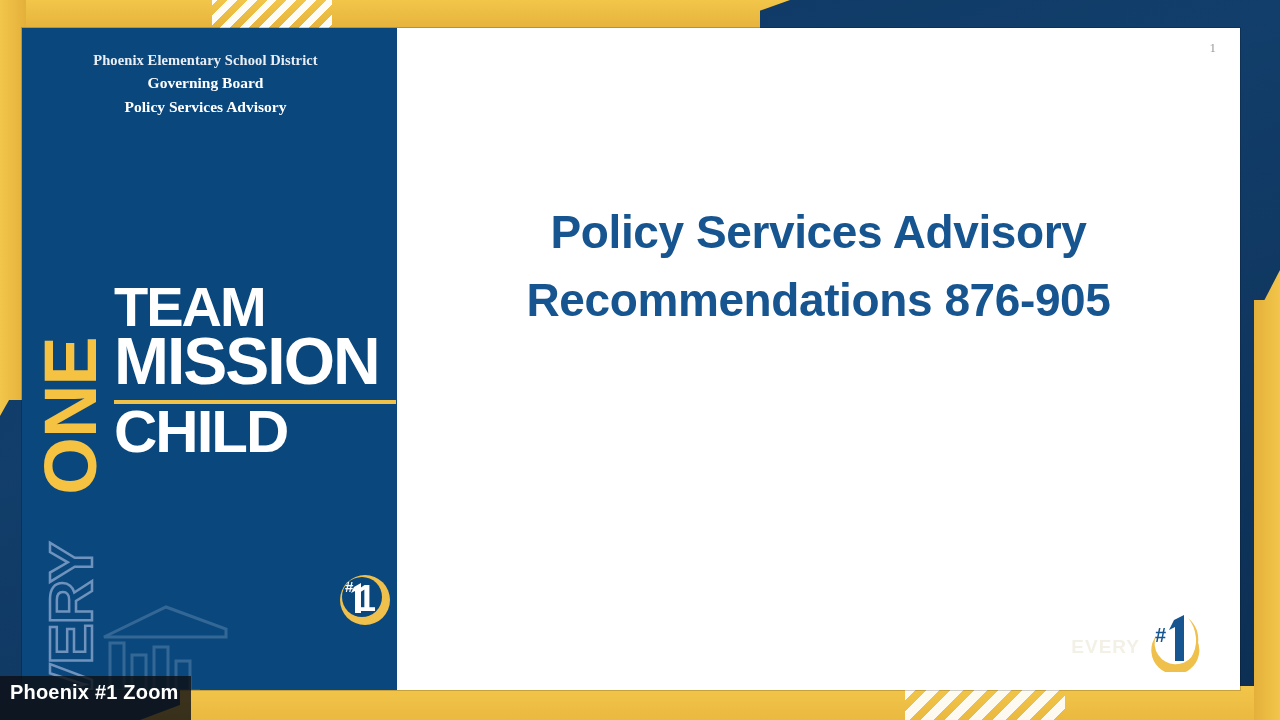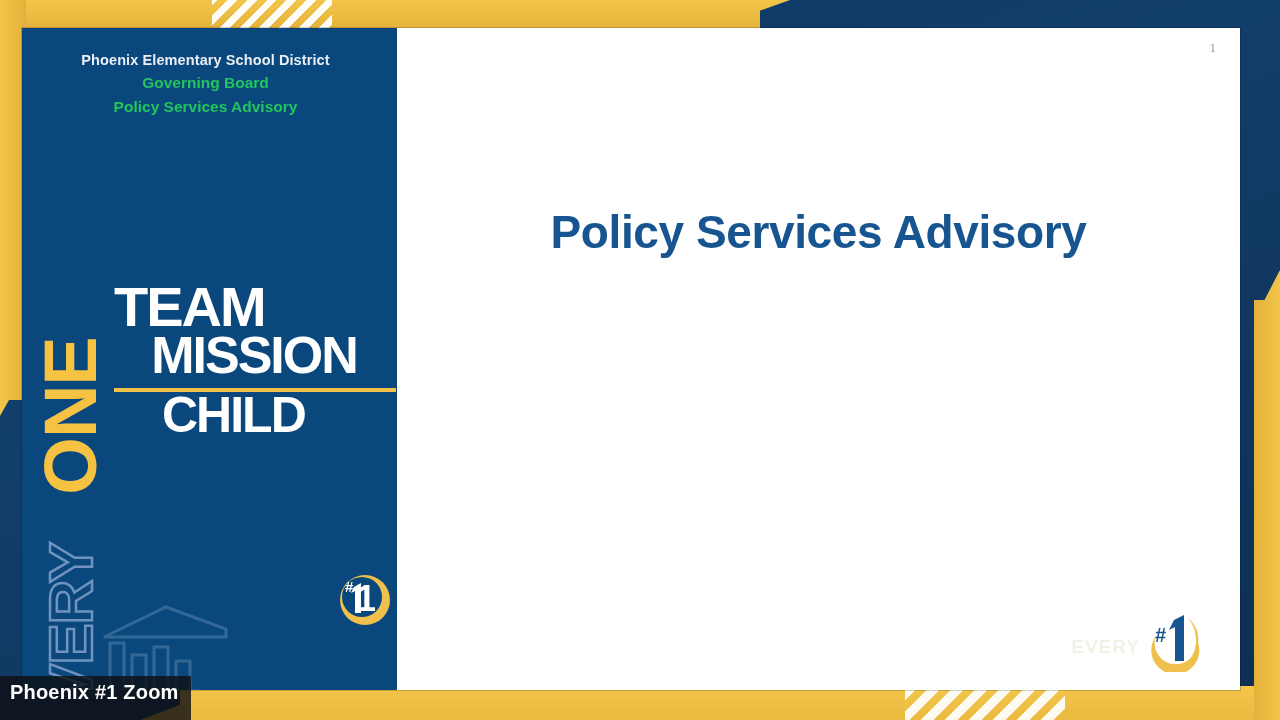--- a/index.html
+++ b/index.html
@@ -122,35 +122,36 @@
     left: 0; top: 0;
     width: 375px; height: 100%;
     background: #0a477d;
     overflow: hidden;
   }
 
   .sidebar-head {
     padding: 22px 22px 0 14px;
     text-align: center;
     color: #ffffff;
+    font-family: Liberation Serif, serif;
   }
   .sh-district {
     font-size: 14.5px;
     font-weight: 700;
     letter-spacing: .1px;
     line-height: 1.45;
     color: #e9eef5;
   }
   .sh-board,
   .sh-advisory,
   .sh-date {
     font-size: 15.5px;
     font-weight: 700;
     line-height: 1.55;
-    color: #22c55e;
+    color: #ffffff;
   }
 
   
   .mark {
     position: absolute;
     left: 0; top: 255px;
     width: 375px; height: 420px;
   }
 
   
@@ -192,23 +193,23 @@
   }
   .h-word {
     font-weight: 900;
     color: #ffffff;
     line-height: .86;
     letter-spacing: -2px;
     font-family: "Liberation Sans", sans-serif;
     display: block;
   }
   .w-team    { font-size: 56px; }
-  .w-mission { font-size: 52px; margin-top: 2px; text-align: center; }
+  .w-mission { font-size: 66px; margin-top: 2px; }
   .w-family  { font-size: 78px; margin-top: 20px; }
-  .w-child   { font-size: 50px; margin-top: 2px; margin-left: 48px; }
+  .w-child   { font-size: 60px; margin-top: 2px; }
 
   .gold-rule {
     width: 282px;
     height: 4px;
     background: #f0c24a;
     margin: 10px 0 0 0;
   }
 
   
   .badge-sidebar {
@@ -352,20 +353,21 @@
 
       </div>
     </div>
 
     <div class="slide-main">
 
       <div class="slide-number">1</div>
 
       <div class="title-wrap">
         <span class="title-line">Policy Services Advisory</span>
+        <span class="title-line">Recommendations 876-905</span>
       </div>
 
       <div class="slide-logo-text">EVERY</div>
 
       <svg class="slide-logo" viewBox="0 0 62 62">
         <path d="M12 26 a21 21 0 1 0 40 2 a24 24 0 1 1 -40 -2 z" fill="#efc04b"></path>
         <path d="M44 8 q12 10 10 26 q-1 10 -8 16 q7 -12 6 -22 q-1 -12 -8 -20 z" fill="#efc04b"></path>
         <path d="M30 10 l10 -5 v46 h-9 V17 l-6 3 z" fill="#16558f"></path>
         <text x="11" y="32" font-family="Liberation Sans, sans-serif" font-size="20" font-weight="900" fill="#16558f">#</text>
       </svg>

